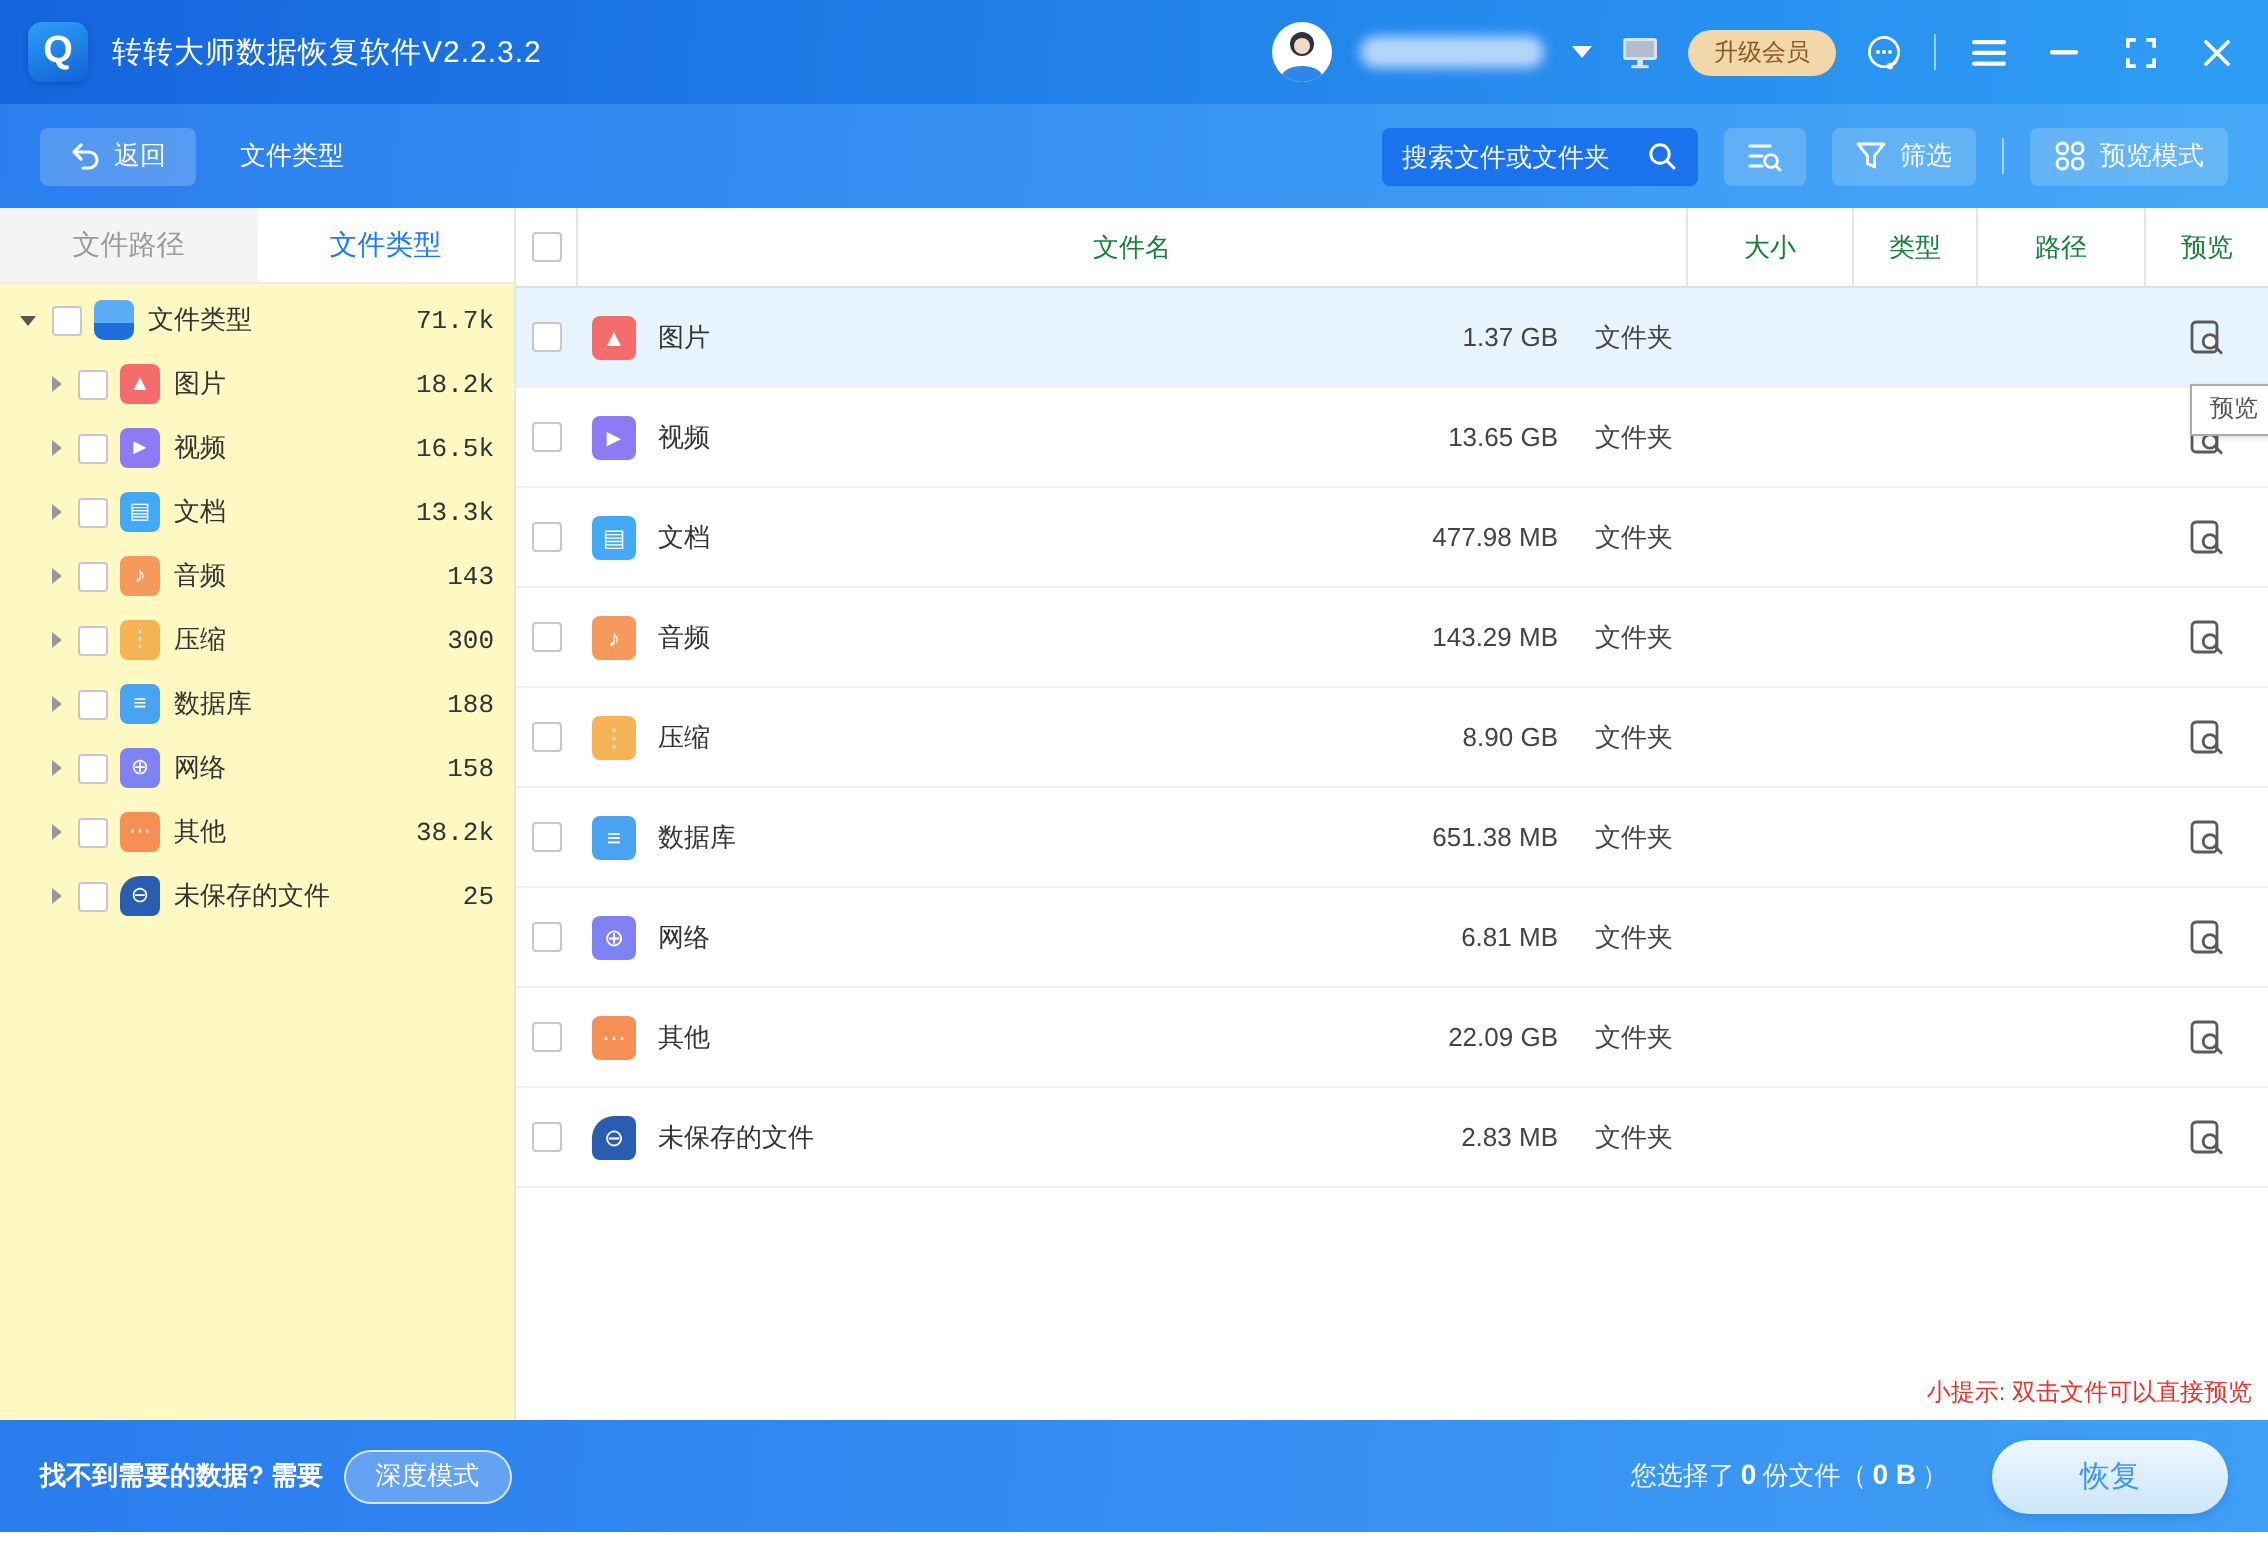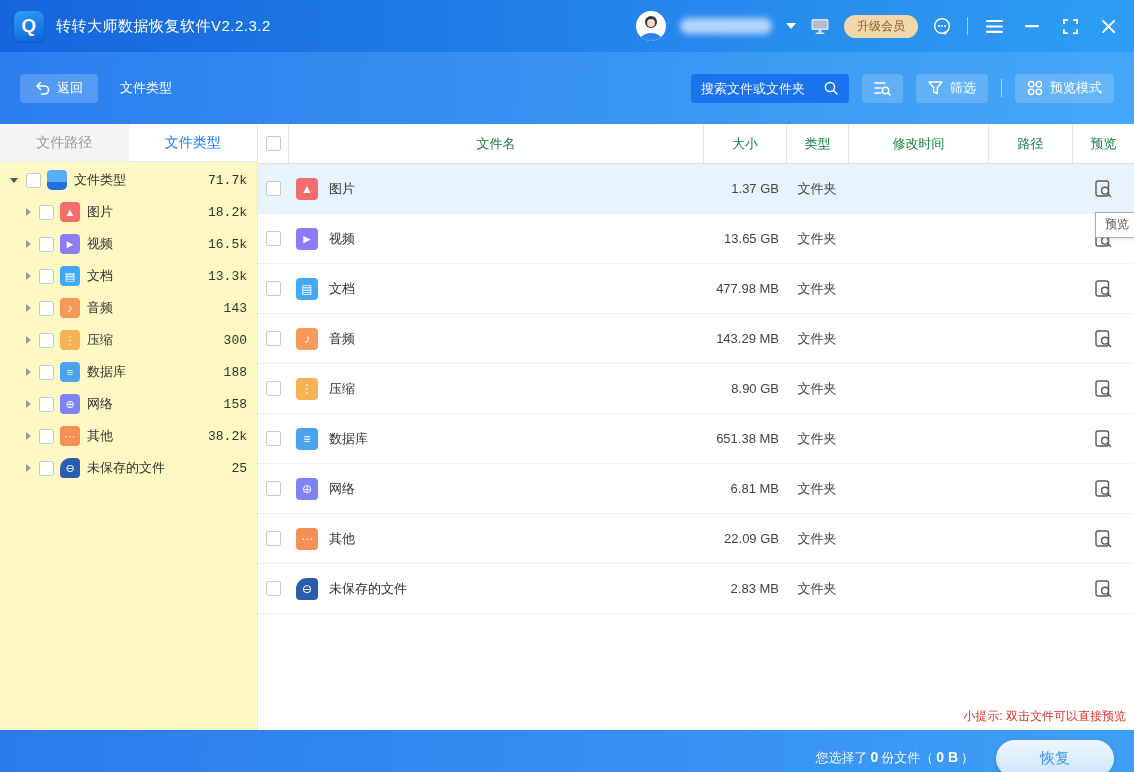--- a/index.html
+++ b/index.html
@@ -20,21 +20,21 @@
   .avatar .shoulders { position:absolute; left:4px; bottom:-6px; width:22px; height:14px; border-radius:50%; background:#2f86ea; }
   .redacted { width:92px; height:16px; border-radius:8px; background:#bcd9fb; filter:blur(3px); opacity:.95; }
   .caret { width:0; height:0; border-left:5px solid transparent; border-right:5px solid transparent; border-top:6px solid #fff; }
   .upgrade-btn { height:23px; padding:0 13px; border-radius:12px; border:none; background:#f2d7ab; color:#8a5a23;
     font-size:12px; display:flex; align-items:center; cursor:pointer; font-family:inherit; }
   .tb-divider { width:1px; height:18px; background:rgba(255,255,255,.55); }
   .win-btn { background:none; border:none; display:flex; align-items:center; justify-content:center;
     width:24px; height:24px; cursor:pointer; }
 
   
-  .toolbar { height:72px; background:linear-gradient(95deg,#2a7eee 0%,#45a8f7 100%);
+  .toolbar { height:52px; background:linear-gradient(95deg,#2a7eee 0%,#45a8f7 100%);
     display:flex; align-items:center; padding:3px 20px; color:#fff; }
   .back-btn { display:flex; align-items:center; gap:7px; background:rgba(255,255,255,.20); border:none; color:#fff;
     border-radius:4px; height:29px; padding:0 15px; font-size:13px; cursor:pointer; font-family:inherit; }
   .crumb { margin-left:22px; font-size:13px; color:#fff; }
   .toolbar-right { margin-left:auto; display:flex; align-items:center; gap:13px; }
   .searchbox { display:flex; align-items:center; background:#1a72ee; border-radius:4px; height:29px; width:158px; padding:0 10px; }
   .searchbox input { flex:1; background:transparent; border:none; outline:none; color:#fef9c3; font-size:13px; width:110px; font-family:inherit; }
   .searchbox input::placeholder { color:rgba(255,255,255,.95); }
   .tool-btn { display:flex; align-items:center; gap:7px; background:rgba(255,255,255,.18); border:none; color:#fff;
     border-radius:4px; height:29px; padding:0 12px; font-size:13px; cursor:pointer; font-family:inherit; }
@@ -302,21 +302,20 @@
   </div>
 
   <div class="main">
     <div class="thead">
       <div class="hcell col-cb">
           <span class="cbx"></span>
         </div>
       <div class="hcell col-name">文件名</div>
       <div class="hcell col-size">大小</div>
       <div class="hcell col-type">类型</div>
-      <div class="hcell col-mtime">修改时间</div>
       <div class="hcell col-path">路径</div>
       <div class="hcell col-prev">预览</div>
     </div>
     <div id="rows">
         <div class="trow hl">
           <div class="col-cb">
             <span class="cbx"></span>
           </div>
           <div class="col-name">
             <span class="ficon ic-image">▲</span>
@@ -512,17 +511,21 @@
             </button>
           </div>
         </div>
       </div>
     <div class="tooltip">预览</div>
     <div class="red-tip">小提示: 双击文件可以直接预览</div>
   </div>
 </div>
 
 <div class="footer">
+  <div class="footer-left">
+    <span>找不到需要的数据? 需要</span>
+    <button class="deep-btn">深度模式</button>
+  </div>
   <div class="footer-right">
     <span class="sel-text"><span>您选择了</span><b>0</b><span>份文件（</span><b>0 B</b><span>）</span></span>
     <button class="recover-btn">恢复</button>
   </div>
 </div>
 
 </body></html>

